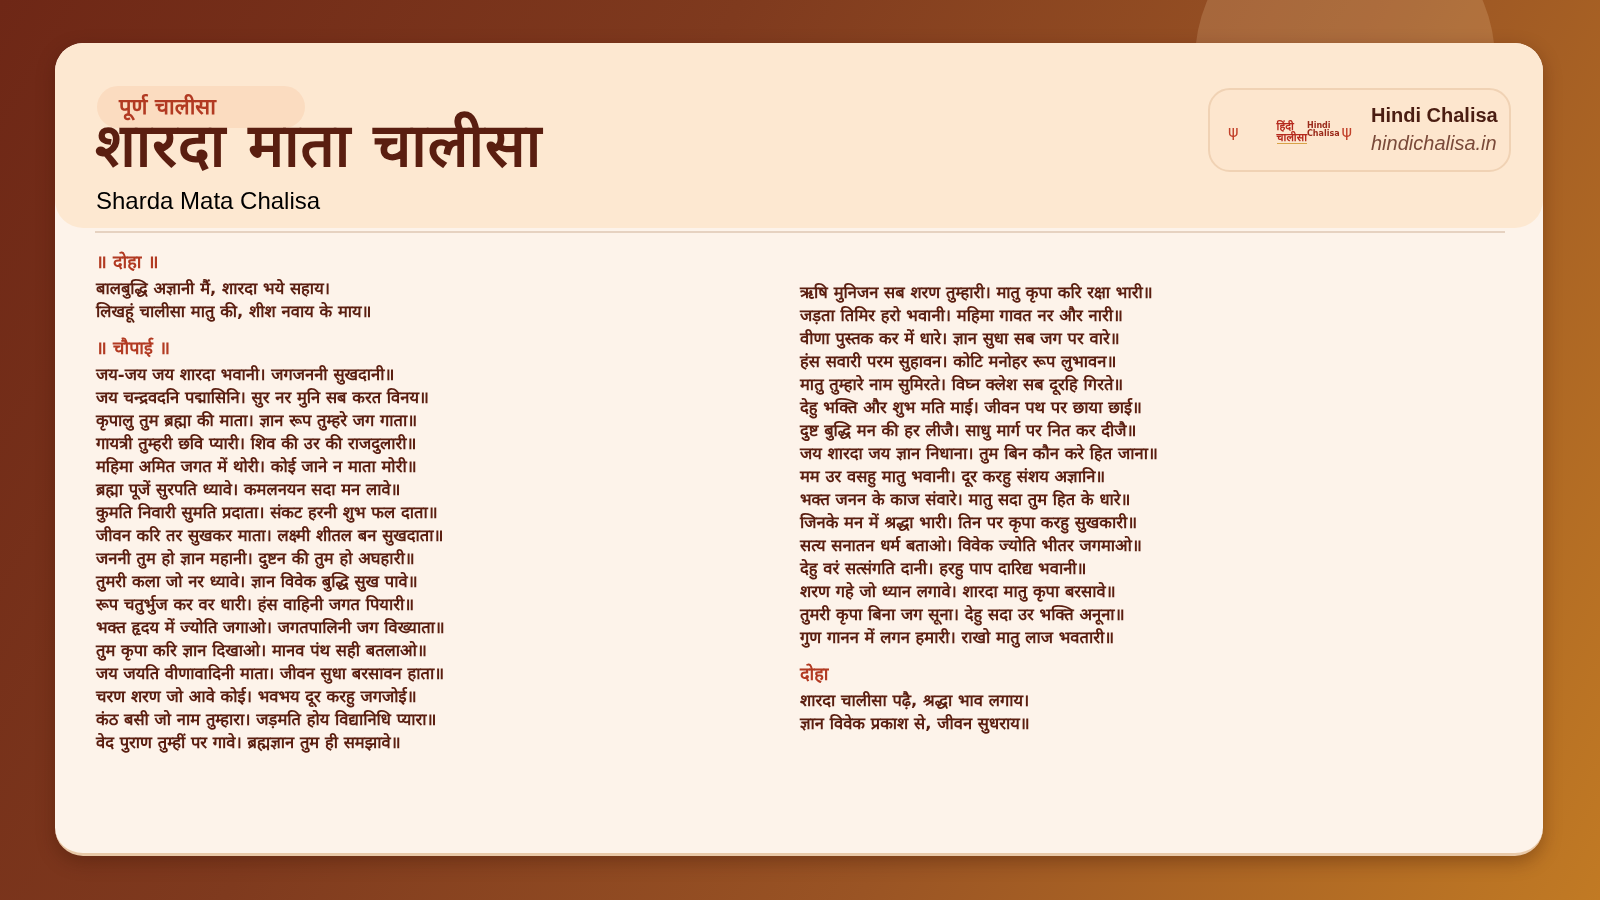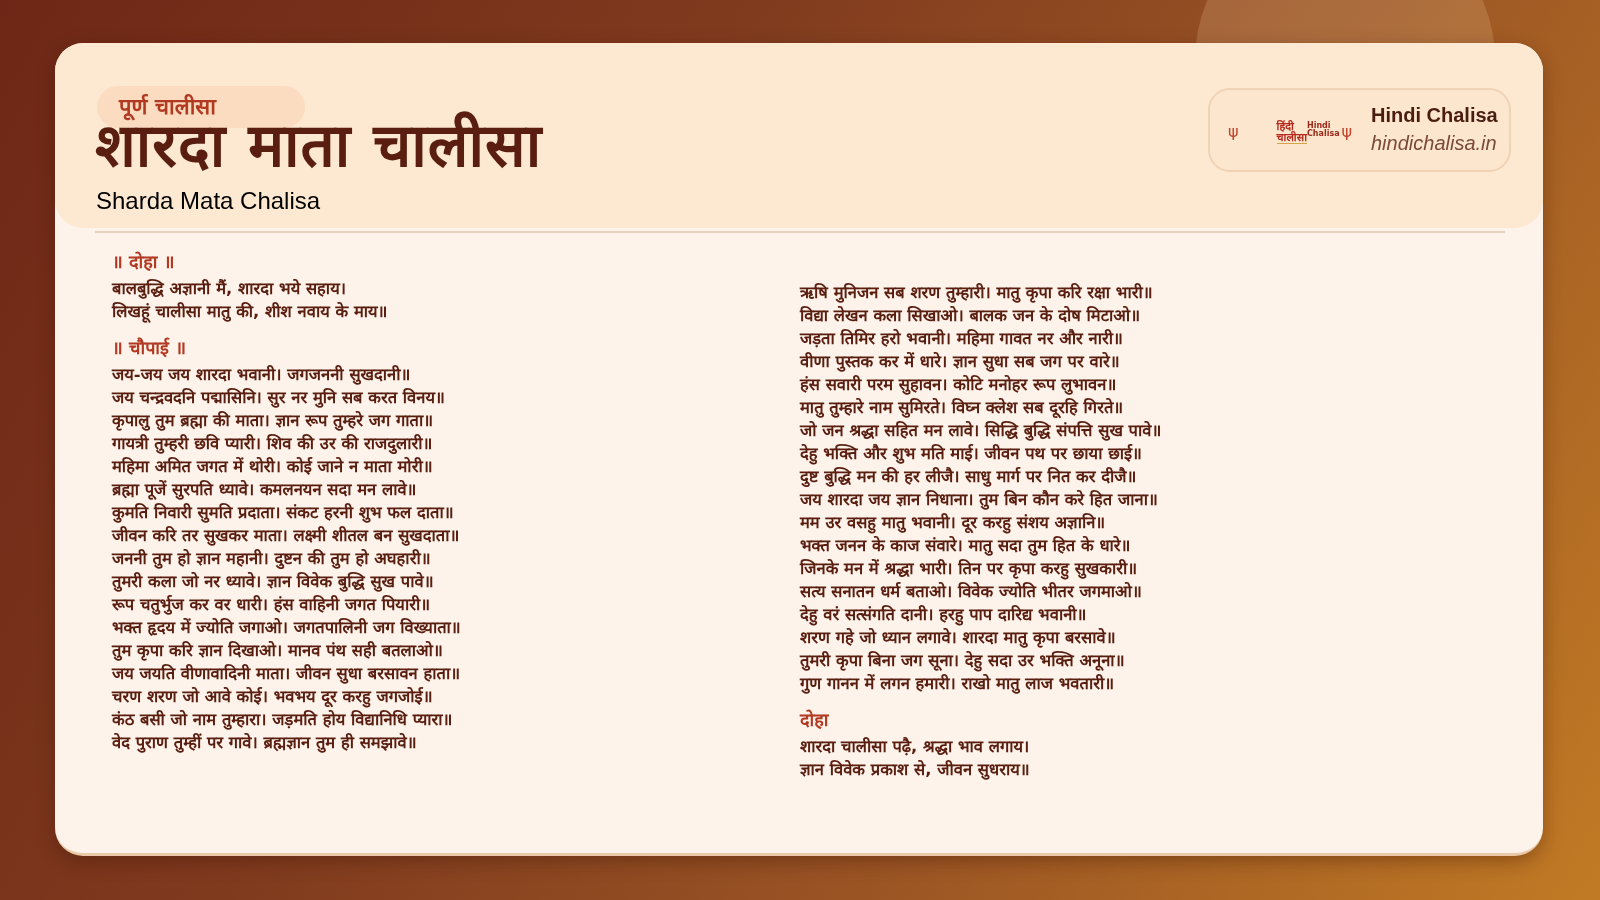--- a/index.html
+++ b/index.html
@@ -59,21 +59,21 @@
   .brand-url {
     position: absolute; left: 161px; top: 42px;
     font-family: "Liberation Sans", sans-serif;
     font-size: 20px; color: #7a4a3a; font-style: italic;
   }
   .divider {
     position: absolute; left: 40px; top: 188px; width: 1410px; height: 2px;
     background: #e6d2c1;
   }
   .col { position: absolute; top: 206px; width: 690px; }
-  .col-left { left: 57px; }
+  .col-left { left: 41px; }
   .col-right { left: 745px; margin-top: 32px; }
   .section-head {
     color: #b23a22; font-size: 18px; font-weight: bold; line-height: 26px; margin-bottom: 2px;
   }
   .line {
     color: #5a1e10; font-size: 16.5px; font-weight: bold; line-height: 23px; white-space: nowrap;
   }
   .gap { height: 12px; }
 </style>
 </head>
@@ -123,26 +123,24 @@
     <div class="line">भक्त हृदय में ज्योति जगाओ। जगतपालिनी जग विख्याता॥</div>
     <div class="line">तुम कृपा करि ज्ञान दिखाओ। मानव पंथ सही बतलाओ॥</div>
     <div class="line">जय जयति वीणावादिनी माता। जीवन सुधा बरसावन हाता॥</div>
     <div class="line">चरण शरण जो आवे कोई। भवभय दूर करहु जगजोई॥</div>
     <div class="line">कंठ बसी जो नाम तुम्हारा। जड़मति होय विद्यानिधि प्यारा॥</div>
     <div class="line">वेद पुराण तुम्हीं पर गावे। ब्रह्मज्ञान तुम ही समझावे॥</div>
   </div>
 
   <div class="col col-right">
     <div class="line">ऋषि मुनिजन सब शरण तुम्हारी। मातु कृपा करि रक्षा भारी॥</div>
-    <div class="line">विद्या लेखन कला सिखाओ। बालक जन के दोष मिटाओ॥</div>
     <div class="line">जड़ता तिमिर हरो भवानी। महिमा गावत नर और नारी॥</div>
     <div class="line">वीणा पुस्तक कर में धारे। ज्ञान सुधा सब जग पर वारे॥</div>
     <div class="line">हंस सवारी परम सुहावन। कोटि मनोहर रूप लुभावन॥</div>
     <div class="line">मातु तुम्हारे नाम सुमिरते। विघ्न क्लेश सब दूरहि गिरते॥</div>
-    <div class="line">जो जन श्रद्धा सहित मन लावे। सिद्धि बुद्धि संपत्ति सुख पावे॥</div>
     <div class="line">देहु भक्ति और शुभ मति माई। जीवन पथ पर छाया छाई॥</div>
     <div class="line">दुष्ट बुद्धि मन की हर लीजै। साधु मार्ग पर नित कर दीजै॥</div>
     <div class="line">जय शारदा जय ज्ञान निधाना। तुम बिन कौन करे हित जाना॥</div>
     <div class="line">मम उर वसहु मातु भवानी। दूर करहु संशय अज्ञानि॥</div>
     <div class="line">भक्त जनन के काज संवारे। मातु सदा तुम हित के धारे॥</div>
     <div class="line">जिनके मन में श्रद्धा भारी। तिन पर कृपा करहु सुखकारी॥</div>
     <div class="line">सत्य सनातन धर्म बताओ। विवेक ज्योति भीतर जगमाओ॥</div>
     <div class="line">देहु वरं सत्संगति दानी। हरहु पाप दारिद्य भवानी॥</div>
     <div class="line">शरण गहे जो ध्यान लगावे। शारदा मातु कृपा बरसावे॥</div>
     <div class="line">तुमरी कृपा बिना जग सूना। देहु सदा उर भक्ति अनूना॥</div>

